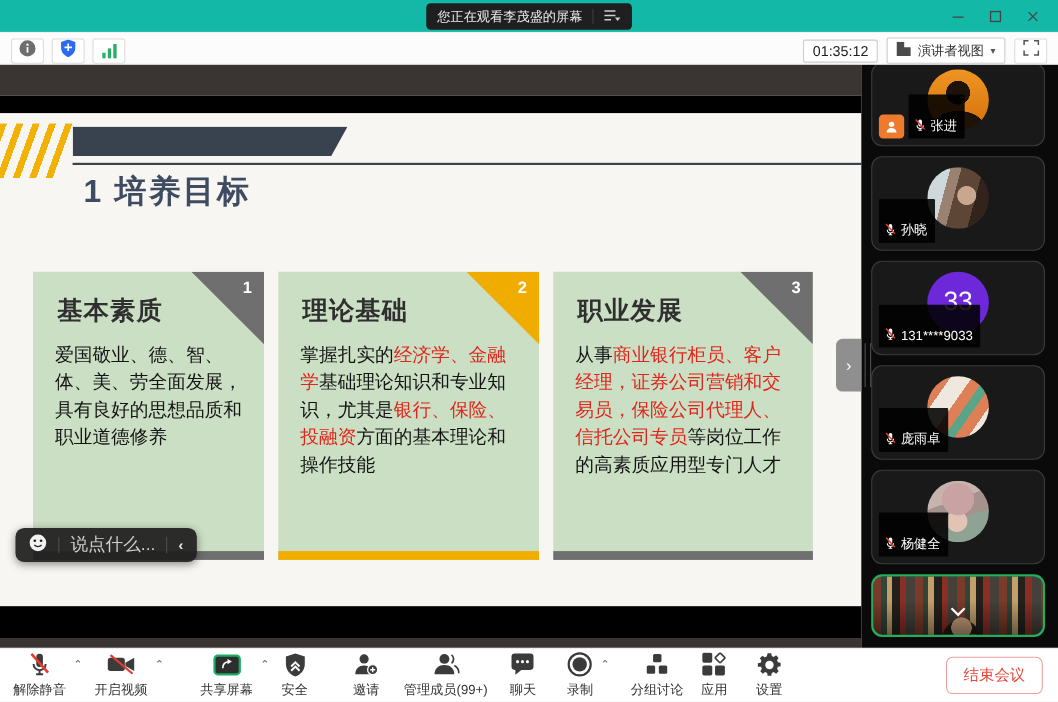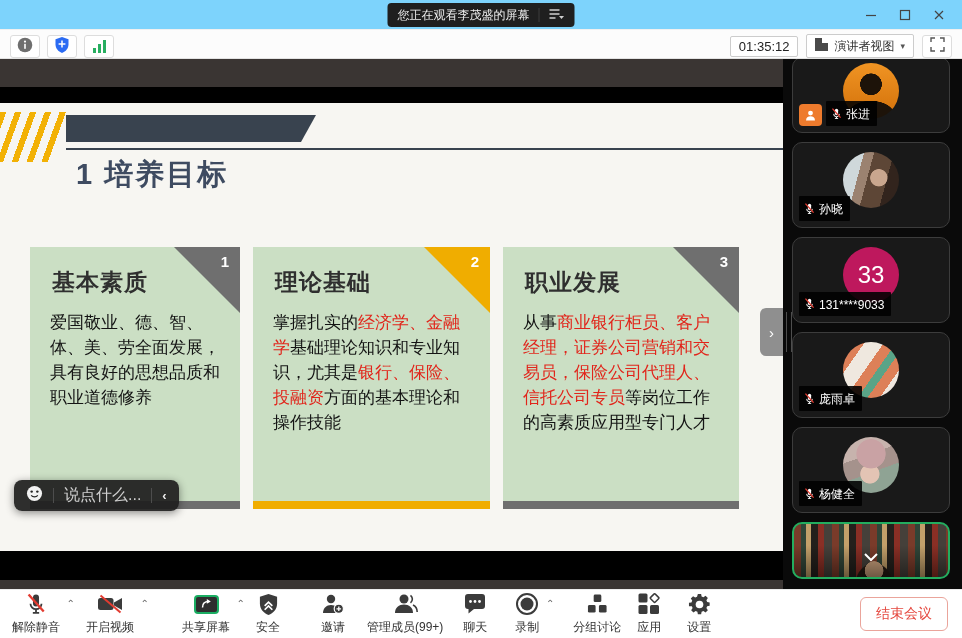--- a/index.html
+++ b/index.html
@@ -3,21 +3,21 @@
 <meta charset="utf-8">
 <style>
   * { box-sizing: border-box; margin: 0; padding: 0; }
   html,body { background:#ddd; }
   #app {
     position: relative; width: 962px; height: 638px; overflow: hidden;
     background: #fff; font-family: "Liberation Sans", sans-serif;
     -webkit-font-smoothing: antialiased;
   }
   
-  .titlebar { position:absolute; top:0; left:0; width:962px; height:30px; background:#7dd3fc; border-bottom:1px solid #f0f0f0; }
+  .titlebar { position:absolute; top:0; left:0; width:962px; height:30px; background:#14b8a6; border-bottom:1px solid #f0f0f0; }
   .share-pill {
     position:absolute; left:50%; top:3px; transform:translateX(-50%);
     height:24px; background:#1f1f1f; border-radius:4px; color:#ededed;
     display:flex; align-items:center; font-size:12px; padding:0 10px; gap:9px; cursor:default;
   }
   .share-pill .pill-sep { width:1px; height:14px; background:#3d3d3d; }
   .win-controls { position:absolute; right:10px; top:0; height:30px; display:flex; align-items:center; gap:8px; }
   .win-btn { width:26px; height:24px; display:flex; align-items:center; justify-content:center; }
   
   .topbar {
@@ -84,29 +84,29 @@
   .tile.first { height:76px; margin-top:-2px; }
   .av { width:56px; height:56px; border-radius:50%; margin:9px auto 0; }
   .tile.first .av { margin-top:5px; }
   .av-1 { background:
       radial-gradient(circle 11px at 50% 38%, #1d1309 97%, rgba(0,0,0,0) 100%),
       radial-gradient(ellipse 24px 15px at 50% 94%, #1d1309 97%, rgba(0,0,0,0) 100%),
       linear-gradient(180deg,#f09423,#d2700a); }
   .av-2 { background:
       radial-gradient(circle 9px at 64% 46%, #c9a68e 92%, rgba(0,0,0,0) 100%),
       linear-gradient(105deg,#cfd8da 0 30%, #9b8270 30% 44%, #5d4636 44% 72%, #32241d 72%); }
-  .av-3 { background:#be185d; color:#fff; font-size:24px; display:flex; align-items:center; justify-content:center;text-align:right; }
+  .av-3 { background:#6d28d9; color:#fff; font-size:24px; display:flex; align-items:center; justify-content:center;text-align:right; }
   .av-4 { background: repeating-linear-gradient(125deg, #5aa487 0 8px, #dd8058 8px 18px, #efe8df 18px 34px, #dd8058 34px 44px); }
   .av-5 { background:
       radial-gradient(circle 15px at 50% 30%, #c9a2a4 95%, rgba(0,0,0,0) 100%),
       radial-gradient(circle 10px at 48% 66%, #e3c4b4 92%, rgba(0,0,0,0) 100%),
       linear-gradient(160deg,#c7b3ad 0 35%, #a5928c 35% 60%, #8fa394 60%); }
   .name-badge {
     position:absolute; left:6px; bottom:6px; background:rgba(0,0,0,.88); color:#fff;
-    font-size:12px; display:flex; align-items:center; gap:3px; padding:5px 7px 3px 4px; border-radius:1px;
+    font-size:12px; display:flex; align-items:center; gap:3px; padding:20px 7px 3px 4px; border-radius:1px;
   }
   .host-badge {
     position:absolute; left:6px; bottom:6px; width:23px; height:22px; background:#ee7b2d;
     border-radius:4px; display:flex; align-items:center; justify-content:center;
   }
   .tile.with-host .name-badge { left:33px; }
   .tile.video {
     border:2px solid #23ad5f; height:57px; margin-bottom:0; border-radius:10px;
     background:
       linear-gradient(180deg, rgba(0,0,0,0) 40%, rgba(0,0,0,.45)),

